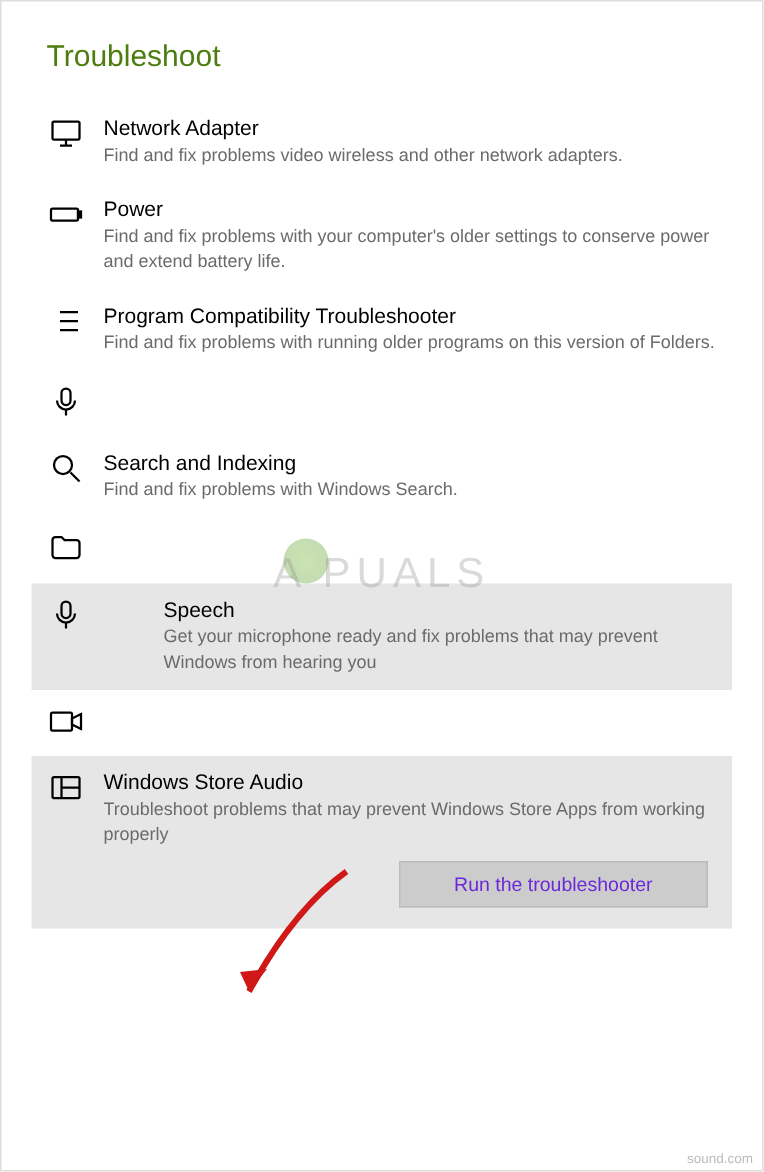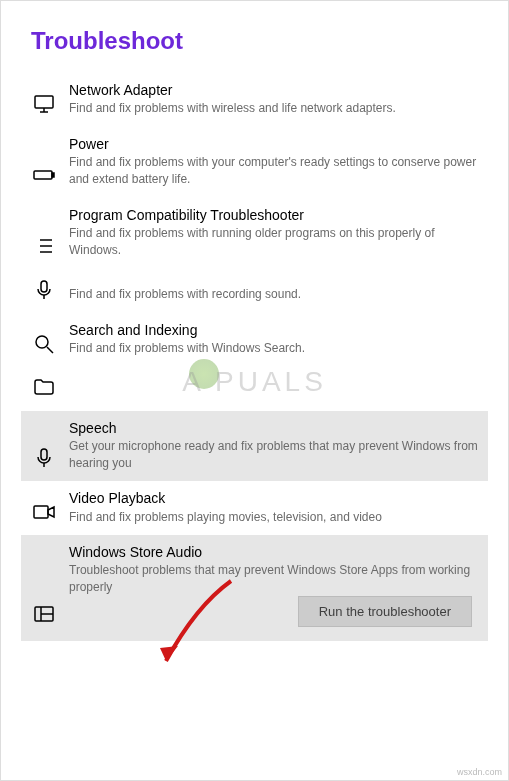--- a/index.html
+++ b/index.html
@@ -12,35 +12,36 @@
       background: #fff;
       width: 509px;
       height: 781px;
       position: relative;
       border: 1px solid #ddd;
     }
     .container {
       padding: 26px 30px 20px 30px;
     }
     h1 {
-      font-size: 24px;
-      font-weight: 700;
-      color: #6d28d9;
+      font-size: 20px;
+      font-weight: 400;
+      color: #4d7c0f;
       margin-bottom: 18px;
     }
     .item {
       display: flex;
-      align-items: flex-end;
+      align-items: flex-start;
       padding: 8px 10px 10px 10px;
       cursor: default;
       margin-left: -10px;
       margin-right: -10px;
     }
     .item.selected {
       background: #e6e6e6;
+      gap: 40px;
     }
     .item.selected-expanded {
       background: #e6e6e6;
       padding-bottom: 14px;
     }
     .icon {
       width: 26px;
       height: 26px;
       flex-shrink: 0;
       margin-right: 12px;
@@ -65,23 +66,24 @@
     .item-desc {
       font-size: 12px;
       color: #6b6b6b;
       line-height: 1.4;
       margin-top: 1px;
     }
     .run-btn {
       display: inline-block;
       background: #cccccc;
       border: 1px solid #bbb;
-      padding: 7px 20px;
+      padding: 7px 36px;
       font-size: 13px;
-      color: #404040;
+      color: #6d28d9;
+      margin-top: 10px;
       float: right;
       cursor: pointer;
       font-family: "Segoe UI", Arial, sans-serif;
     }
     .button-row {
       text-align: right;
       padding-right: 6px;
     }
     .watermark {
       position: absolute;
@@ -140,64 +142,63 @@
   <div class="item">
     <span class="icon">
       <svg viewBox="0 0 24 24" fill="none" stroke="#000" stroke-width="1.5">
         <rect x="3" y="4" width="18" height="12" rx="1"></rect>
         <line x1="8" y1="20" x2="16" y2="20"></line>
         <line x1="12" y1="16" x2="12" y2="20"></line>
       </svg>
     </span>
     <div class="text-block">
       <div class="item-title">Network Adapter</div>
-      <div class="item-desc">Find and fix problems with wireless and life network adapters.</div>
+      <div class="item-desc">Find and fix problems video wireless and other network adapters.</div>
     </div>
   </div>
 
   <div class="item">
     <span class="icon">
       <svg viewBox="0 0 24 24" fill="none" stroke="#000" stroke-width="1.5">
         <rect x="2" y="8" width="18" height="8" rx="1"></rect>
         <rect x="20" y="10" width="2" height="4" fill="#000"></rect>
       </svg>
     </span>
     <div class="text-block">
       <div class="item-title">Power</div>
-      <div class="item-desc">Find and fix problems with your computer's ready settings to conserve power and extend battery life.</div>
+      <div class="item-desc">Find and fix problems with your computer's older settings to conserve power and extend battery life.</div>
     </div>
   </div>
 
   <div class="item">
     <span class="icon">
       <svg viewBox="0 0 24 24" fill="none" stroke="#000" stroke-width="1.5">
         <line x1="4" y1="6" x2="4" y2="6" stroke-width="3"></line>
         <line x1="8" y1="6" x2="20" y2="6"></line>
         <line x1="4" y1="12" x2="4" y2="12" stroke-width="3"></line>
         <line x1="8" y1="12" x2="20" y2="12"></line>
         <line x1="4" y1="18" x2="4" y2="18" stroke-width="3"></line>
         <line x1="8" y1="18" x2="20" y2="18"></line>
       </svg>
     </span>
     <div class="text-block">
       <div class="item-title">Program Compatibility Troubleshooter</div>
-      <div class="item-desc">Find and fix problems with running older programs on this properly of Windows.</div>
+      <div class="item-desc">Find and fix problems with running older programs on this version of Folders.</div>
     </div>
   </div>
 
   <div class="item">
     <span class="icon">
       <svg viewBox="0 0 24 24" fill="none" stroke="#000" stroke-width="1.5">
         <rect x="9" y="3" width="6" height="11" rx="3"></rect>
         <path d="M6 11a6 6 0 0 0 12 0"></path>
         <line x1="12" y1="17" x2="12" y2="21"></line>
       </svg>
     </span>
     <div class="text-block">
-      <div class="item-desc">Find and fix problems with recording sound.</div>
     </div>
   </div>
 
   <div class="item">
     <span class="icon">
       <svg viewBox="0 0 24 24" fill="none" stroke="#000" stroke-width="1.5">
         <circle cx="10" cy="10" r="6"></circle>
         <line x1="15" y1="15" x2="21" y2="21"></line>
       </svg>
     </span>
@@ -231,24 +232,20 @@
     </div>
   </div>
 
   <div class="item">
     <span class="icon">
       <svg viewBox="0 0 24 24" fill="none" stroke="#000" stroke-width="1.5">
         <rect x="2" y="6" width="14" height="12" rx="1"></rect>
         <polygon points="16,10 22,7 22,17 16,14"></polygon>
       </svg>
     </span>
-    <div class="text-block">
-      <div class="item-title">Video Playback</div>
-      <div class="item-desc">Find and fix problems playing movies, television, and video</div>
-    </div>
   </div>
 
   <div class="item selected-expanded">
     <span class="icon">
       <svg viewBox="0 0 24 24" fill="none" stroke="#000" stroke-width="1.5">
         <rect x="3" y="5" width="18" height="14" rx="1"></rect>
         <line x1="9" y1="5" x2="9" y2="19"></line>
         <line x1="9" y1="12" x2="21" y2="12"></line>
       </svg>
     </span>
@@ -256,13 +253,13 @@
       <div class="item-title">Windows Store Audio</div>
       <div class="item-desc">Troubleshoot problems that may prevent Windows Store Apps from working properly</div>
       <div class="button-row">
         <button class="run-btn">Run the troubleshooter</button>
       </div>
     </div>
   </div>
 
 </div>
 
-<div class="footer-credit">wsxdn.com</div>
+<div class="footer-credit">sound.com</div>
 
 </body></html>

